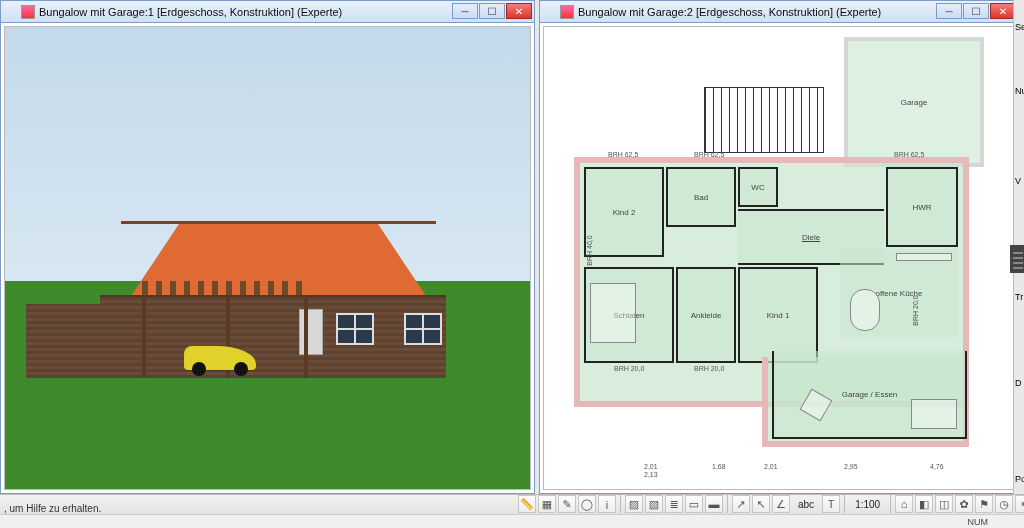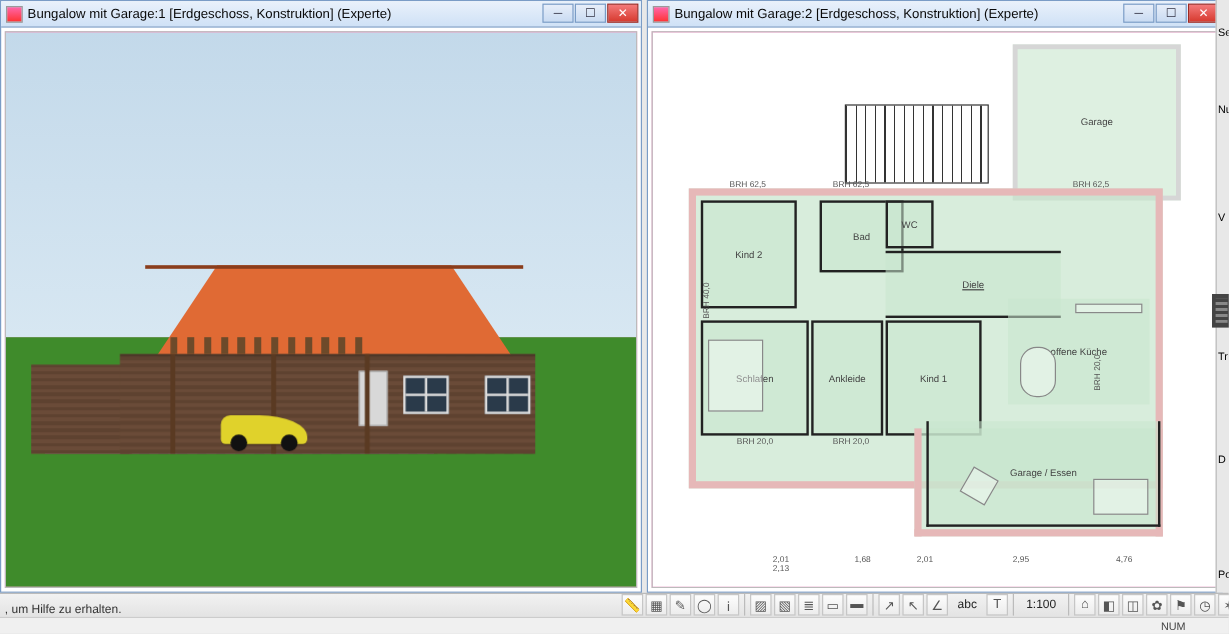--- a/index.html
+++ b/index.html
@@ -28,21 +28,21 @@
     flex-direction: column;
   }
   .panel:first-child { width: 535px; }
   .panel:last-child { width: 480px; }
   .titlebar {
     height: 22px;
     background: linear-gradient(#e9f1fb,#cfe1f6);
     border-bottom: 1px solid #7a9cc6;
     display: flex;
     align-items: center;
-    padding-left: 4px;
+    padding-left: 20px;
     font-size: 11px;
     color: #0a0a0a;
     position: relative;
   }
   .titlebar .appicon {
     width: 14px; height: 14px;
     margin-right: 4px;
     background: linear-gradient(#f6a, #f33);
     border: 1px solid #999;
   }
@@ -67,21 +67,21 @@
     background: linear-gradient(#f37a7a,#d73a2f);
     color: #fff;
     border-color: #a02820;
   }
   .viewport {
     flex: 1;
     position: relative;
     overflow: hidden;
     margin: 3px;
     border: 1px solid #bbb;
-    background: #f9a8d4;
+    background: #7dd3fc;
   }
   
   .sky { position:absolute; top:0; left:0; right:0; height:55%;
     background: linear-gradient(#c3d9ea,#d7e7f2); }
   .grass { position:absolute; bottom:0; left:0; right:0; height:45%;
     background:#3f8b2b; }
   .paving { position:absolute; bottom:18%; left:12%; width:50%; height:20%;
     background:#8a8a8a;
     background-image:
       repeating-linear-gradient(0deg,#7b7b7b 0 6px,#8a8a8a 6px 12px),
@@ -268,25 +268,28 @@
       <div class="plan-bg"></div>
       <div class="plan-garage">
         <span style="position:absolute;left:50%;top:50%;transform:translate(-50%,-50%);font-size:8px;color:#444;">Garage</span>
       </div>
       <div class="plan-perg"></div>
       <div class="plan-outer">
 
         <div class="room" style="left:4px;top:4px;width:80px;height:90px;">
           <span>Kind 2</span>
         </div>
-        <div class="room" style="left:103px;top:4px;width:70px;height:60px;">
+        <div class="room" style="left:86px;top:4px;width:70px;height:60px;">
           <span>Bad</span>
         </div>
         <div class="room" style="left:158px;top:4px;width:40px;height:40px;">
           <span>WC</span>
+        </div>
+        <div class="room" style="left:306px;top:4px;width:72px;height:80px;">
+          <span>HWR</span>
         </div>
         <div class="room" style="left:158px;top:46px;width:146px;height:56px;border-left:none;border-right:none;text-decoration:underline;">
           <span>Diele</span>
         </div>
 
         <div class="room" style="left:96px;top:104px;width:60px;height:96px;">
           <span>Ankleide</span>
         </div>
         <div class="room" style="left:4px;top:104px;width:90px;height:96px;">
           <span>Schlafen</span>

